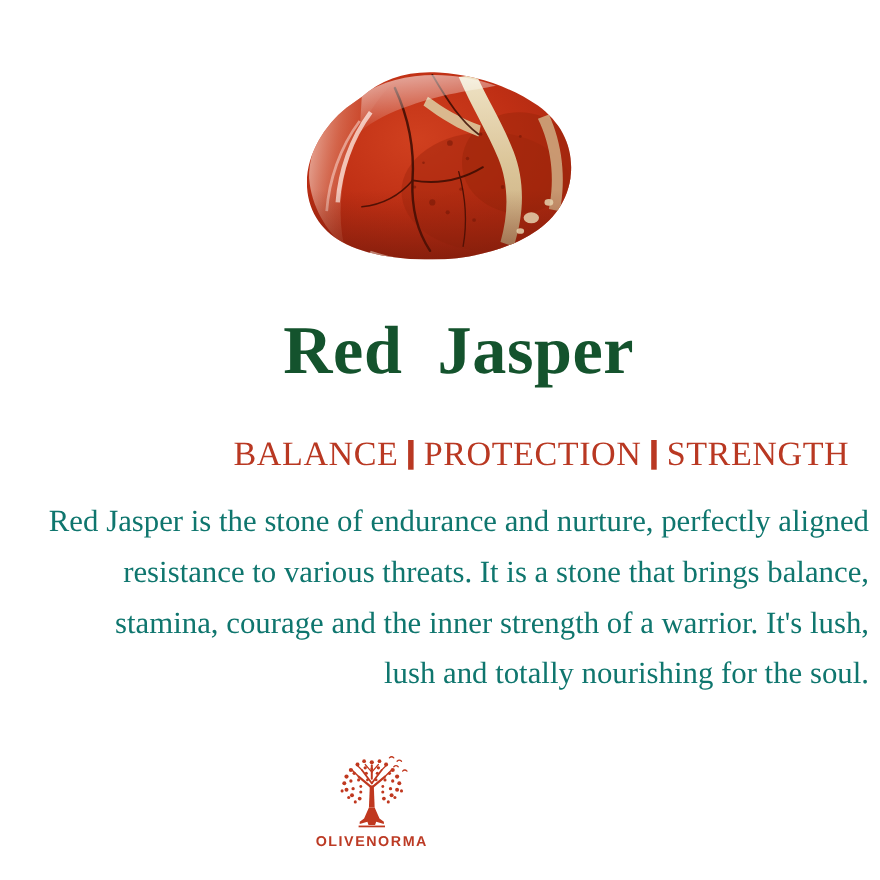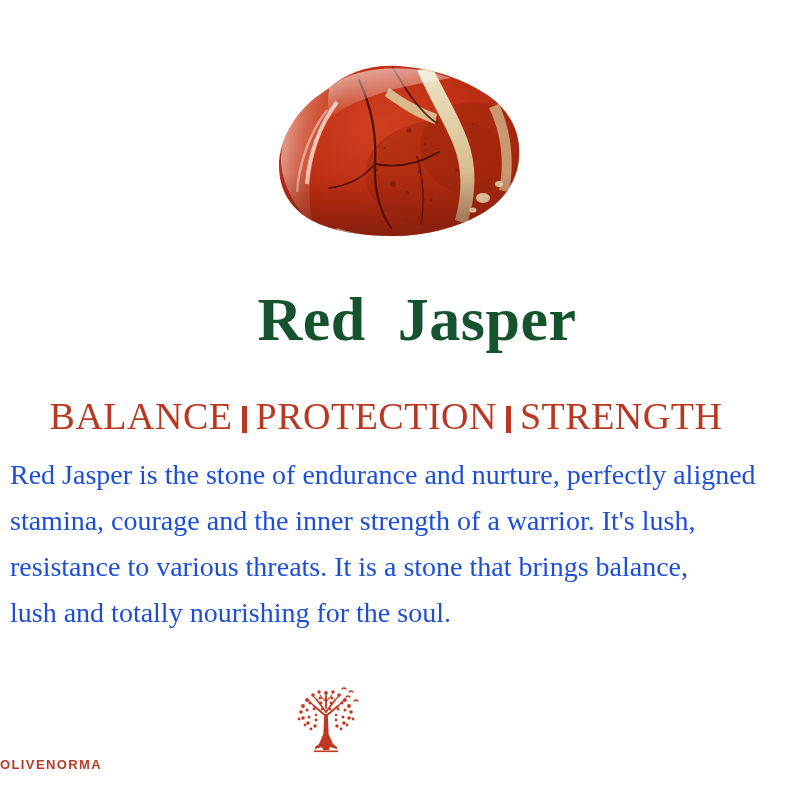--- a/index.html
+++ b/index.html
@@ -51,24 +51,24 @@
     white-space: pre;
     padding-left: 17px;
   }
 
   
   .subtitle {
     position: absolute;
     left: 0;
     top: 396px;
     width: 772px;
-    text-align: center;
+    text-align: right;
     font-family: "Liberation Serif", "DejaVu Serif", serif;
     font-weight: 400;
-    font-size: 38px;
+    font-size: 31px;
     line-height: 1.1;
     color: #b93822;
     white-space: nowrap;
   }
   .subtitle .kw {
     letter-spacing: 0.5px;
   }
   .subtitle .sep {
     display: inline-block;
     width: 5px;
@@ -77,35 +77,36 @@
     vertical-align: -4px;
     margin: 0 9px;
   }
 
   
   .body-copy {
     position: absolute;
     left: 10px;
     top: 452px;
     width: 780px;
-    text-align: left;
+    text-align: right;
     font-family: "Liberation Serif", "DejaVu Serif", serif;
     font-weight: 400;
     font-size: 28px;
     line-height: 46px;
-    color: #1d4ed8;
+    color: #0f766e;
   }
   .body-copy .ln { display: block; }
 
   
   .logo {
     position: absolute;
-    left: 0;
+    left: 12px;
     top: 684px;
     width: 652px;
+    text-align: center;
   }
   .logo-mark {
     display: block;
     margin: 0 auto;
   }
   .logo-word {
     display: block;
     margin-top: 1px;
     font-family: "Liberation Sans", "DejaVu Sans", sans-serif;
     font-weight: 700;
@@ -231,22 +232,22 @@
   </div>
 
   <div class="title">Red  Jasper</div>
 
   <div class="subtitle">
     <span class="kw">BALANCE</span><span class="sep"></span><span class="kw">PROTECTION</span><span class="sep"></span><span class="kw">STRENGTH</span>
   </div>
 
   <div class="body-copy">
     <span class="ln">Red Jasper is the stone of endurance and nurture, perfectly aligned</span>
+    <span class="ln">resistance to various threats. It is a stone that brings balance,</span>
     <span class="ln">stamina, courage and the inner strength of a warrior. It's lush,</span>
-    <span class="ln">resistance to various threats. It is a stone that brings balance,</span>
     <span class="ln">lush and totally nourishing for the soul.</span>
   </div>
 
   <div class="logo">
     <svg class="logo-mark" width="80" height="72" viewBox="0 0 80 72">
       <g fill="#c0381f">
 
         <path d="M38.2 30 L41.8 30 L42.6 50 L37.4 50 Z"></path>
 
         <path d="M37.4 50 L42.6 50 L47 60 L51 63 L51 65

